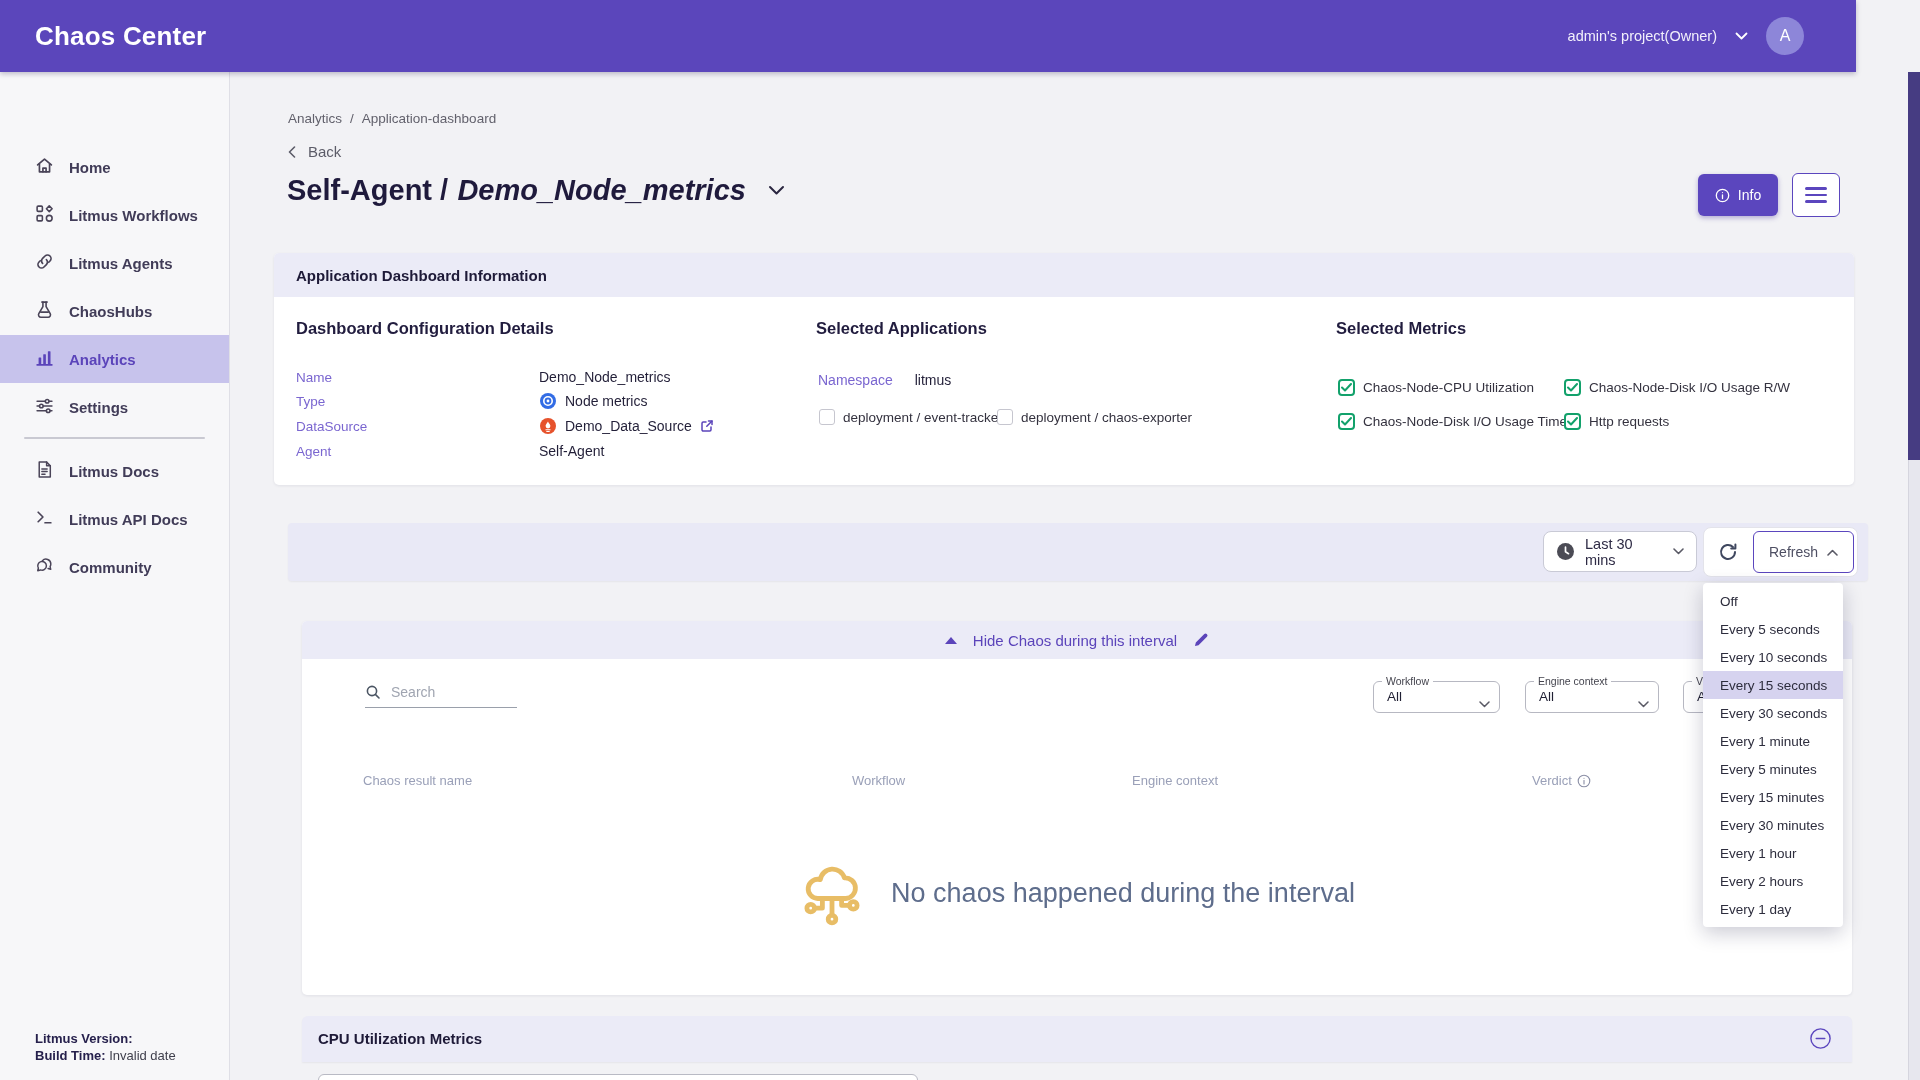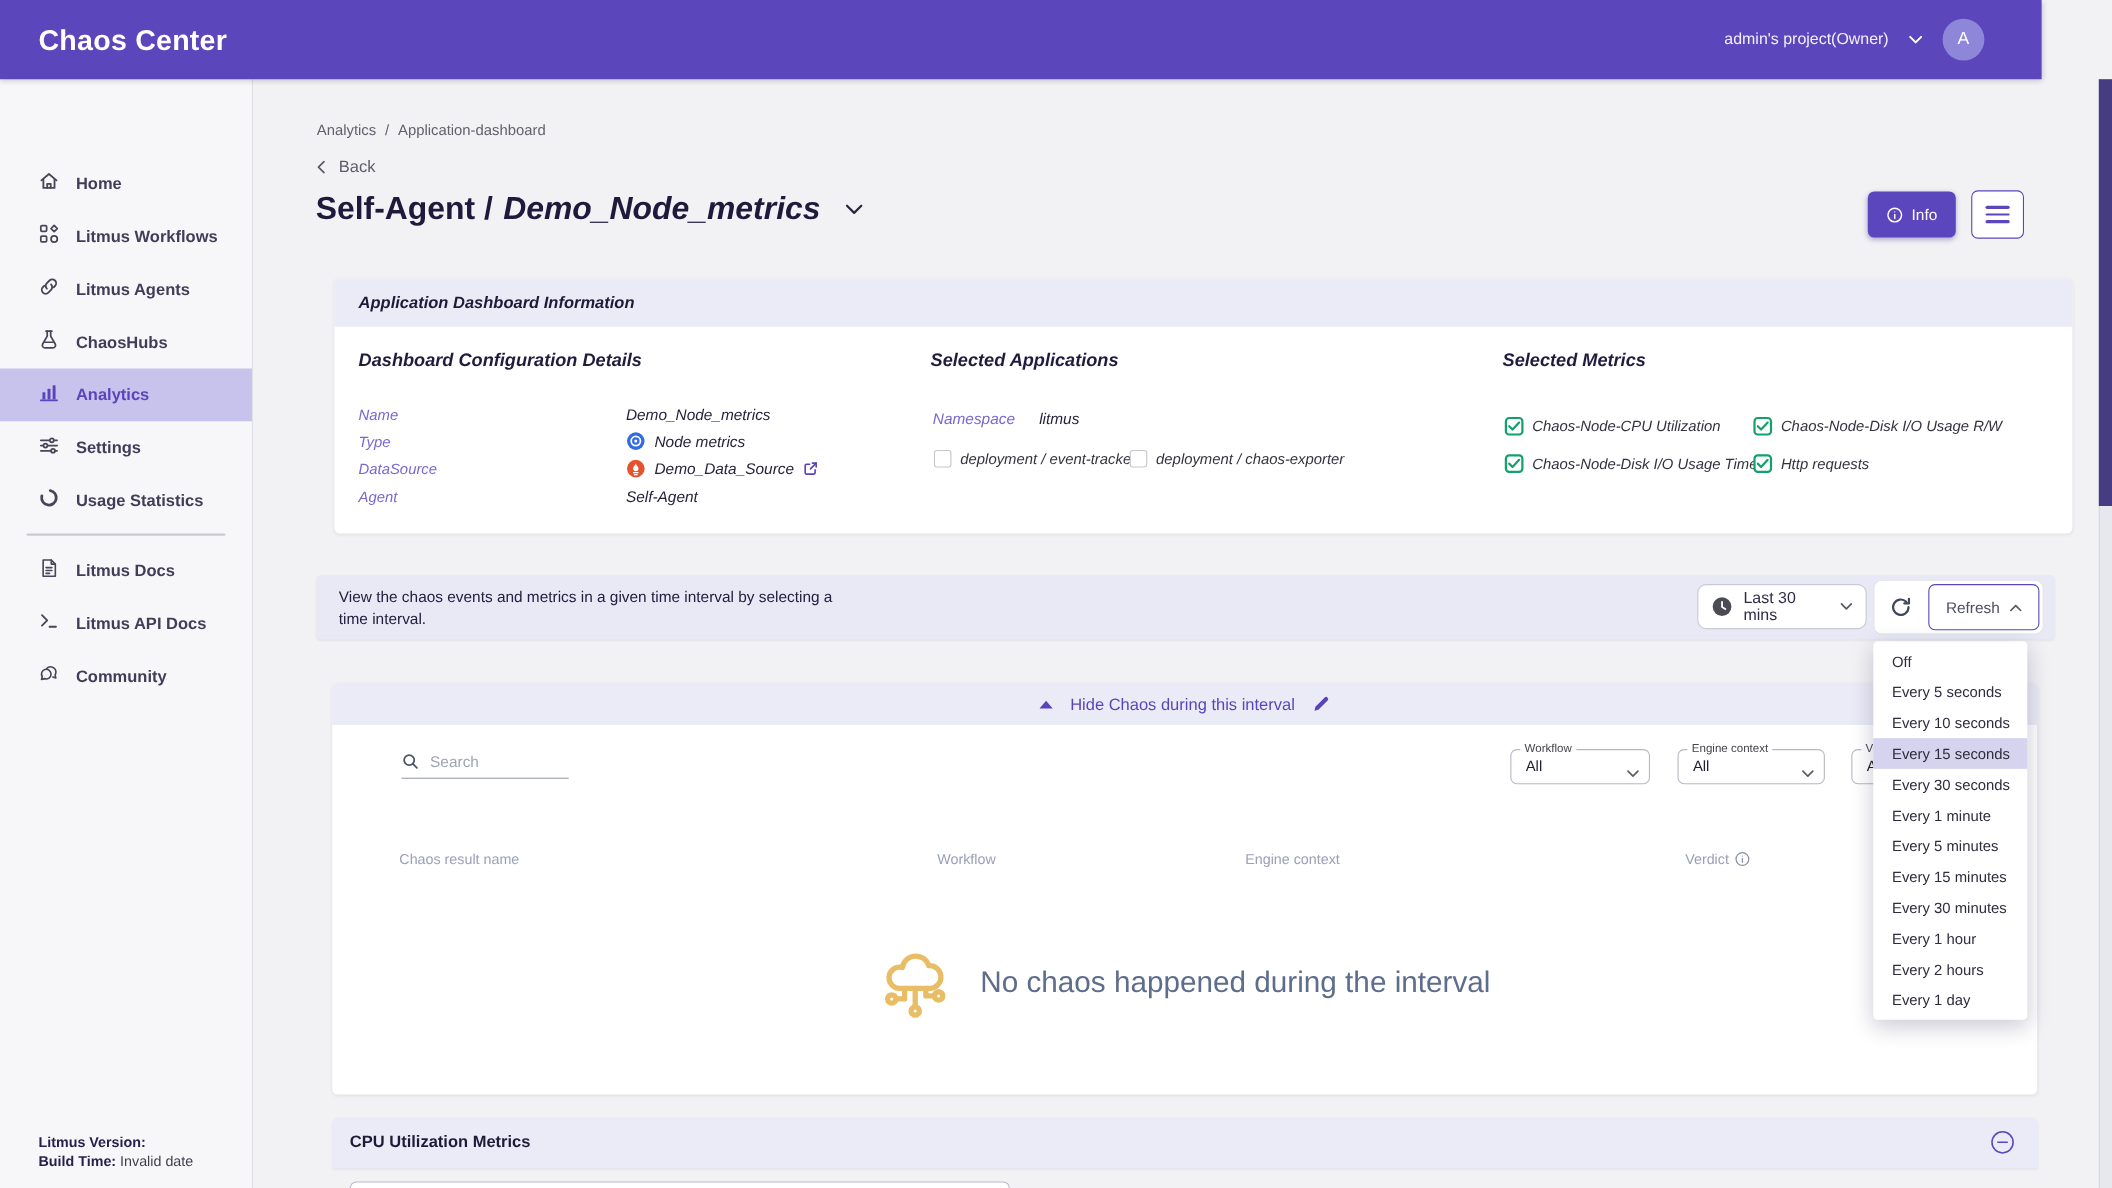--- a/index.html
+++ b/index.html
@@ -36,21 +36,21 @@
   .title-chevron { cursor:pointer; display:flex; }
 
   .info-btn { position:absolute; left:1698px; top:174px; width:80px; height:42px; background:#5b46be; border-radius:6px; color:#fff; font-size:14px; display:flex; align-items:center; justify-content:center; gap:8px; cursor:pointer; box-shadow:0 2px 5px rgba(60,40,150,.35); }
   .menu-btn { position:absolute; left:1792px; top:173px; width:48px; height:44px; background:#ffffff; border:1.6px solid #5b46be; border-radius:6px; display:flex; flex-direction:column; align-items:center; justify-content:center; gap:4px; cursor:pointer; }
   .menu-btn span { display:block; width:22px; height:2.6px; background:#5b46be; border-radius:2px; }
 
   
   .card { position:absolute; background:#ffffff; border-radius:5px; box-shadow:0 1px 3px rgba(30,30,60,.08); }
   .lav-bar { background:#ebebf7; }
 
-  .info-card { left:304px; top:253px; width:1580px; height:232px;font-style:italic; }
+  .info-card { left:274px; top:253px; width:1580px; height:232px; }
   .info-card .card-head { height:44px; border-radius:5px 5px 0 0; display:flex; align-items:center; padding-left:22px; font-size:15px; font-weight:700; color:#1e1a38; }
   .section-title { position:absolute; font-size:16.5px; font-weight:700; color:#211c3e; }
   .cfg-row { position:absolute; display:flex; align-items:center; height:20px; }
   .cfg-label { width:243px; font-size:13.5px; color:#7a66d0; }
   .cfg-value { font-size:14px; color:#221f38; display:flex; align-items:center; gap:8px; }
 
   .ns-label { font-size:14px; color:#7a66d0; margin-right:22px; }
   .ns-value { font-size:14px; color:#221f38; }
 
   .chk-row { position:absolute; display:flex; align-items:center; gap:8px; cursor:pointer; }
@@ -169,26 +169,20 @@
       <div class="nav-item">
         <span><svg viewBox="0 0 18 18" stroke="currentColor" fill="none" stroke-width="1.5" stroke-linecap="round">
               <path d="M2 5h14"></path>
               <circle cx="11.5" cy="5" r="1.7" fill="#f7f7f9"></circle>
               <path d="M2 9.5h14"></path>
               <circle cx="6" cy="9.5" r="1.7" fill="#f7f7f9"></circle>
               <path d="M2 14h14"></path>
               <circle cx="12.5" cy="14" r="1.7" fill="#f7f7f9"></circle>
             </svg></span>
         <span class="lbl">Settings</span>
-      </div>
-      <div class="nav-item">
-        <span><svg viewBox="0 0 18 18" stroke="currentColor" fill="none" stroke-linecap="round">
-              <circle cx="9" cy="9" r="6.3" stroke-width="2.4" stroke-dasharray="30 10" transform="rotate(-80 9 9)"></circle>
-            </svg></span>
-        <span class="lbl">Usage Statistics</span>
       </div>
       <div class="side-divider"></div>
       <div class="nav-item">
         <span><svg viewBox="0 0 18 18" stroke="currentColor" fill="none" stroke-width="1.4" stroke-linecap="round" stroke-linejoin="round">
               <path d="M4 2h7l3.5 3.5V16H4z"></path>
               <path d="M11 2v3.5h3.5"></path>
               <path d="M6.5 8.5h5M6.5 11h5M6.5 13.5h3"></path>
             </svg></span>
         <span class="lbl">Litmus Docs</span>
       </div>
@@ -345,21 +339,20 @@
       <span class="chk-box-g">
           <svg width="11" height="9" viewBox="0 0 11 9" fill="none" stroke="#12a16b" stroke-width="2" stroke-linecap="round" stroke-linejoin="round">
             <path d="M1 4.5L4 7.5L10 1"></path>
           </svg>
         </span>
       <span class="chk-label">Http requests</span>
     </div>
   </div>
 
   <div class="interval-bar">
-    <div class="interval-text">View the chaos events and metrics in a given time interval by selecting a time interval.</div>
 
     <div class="time-select">
       <span style="display:flex;">
           <svg width="19" height="19" viewBox="0 0 19 19">
             <circle cx="9.5" cy="9.5" r="8.5" fill="#4b4b55"></circle>
             <path d="M9.5 5.2v4.6l3 1.9" fill="none" stroke="#ffffff" stroke-width="1.7" stroke-linecap="round" stroke-linejoin="round"></path>
           </svg>
         </span>
       <span class="tval">Last 30 mins</span>
       <span style="display:flex;">

